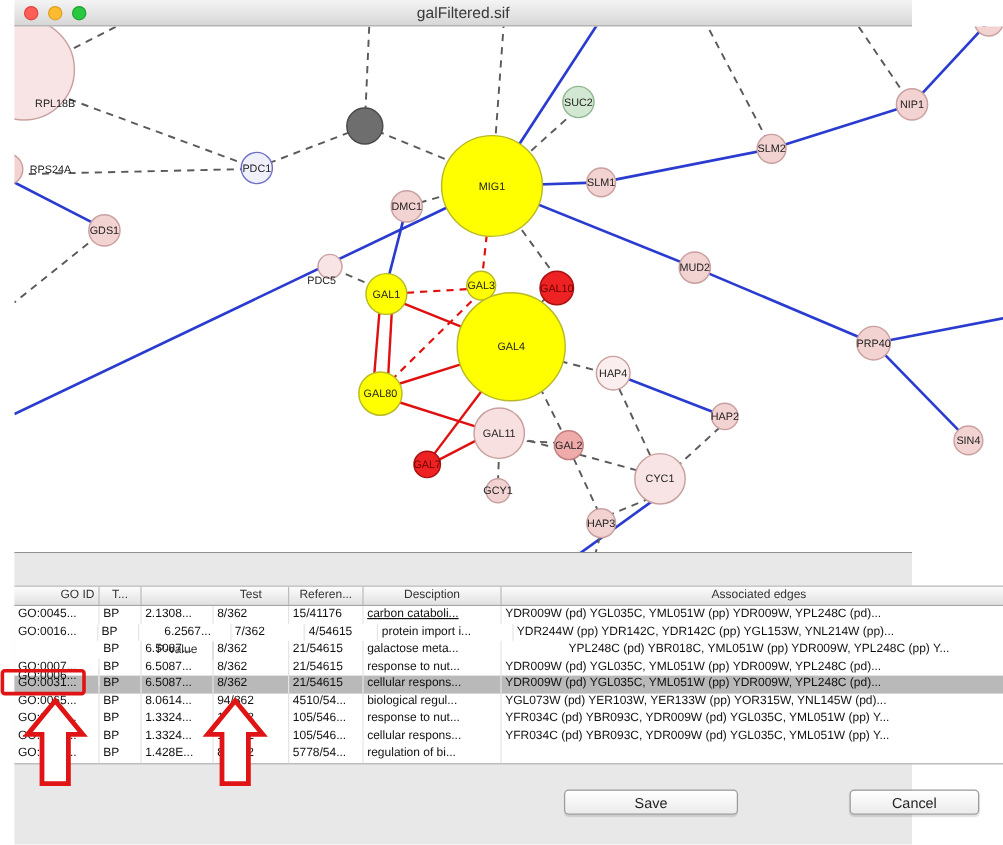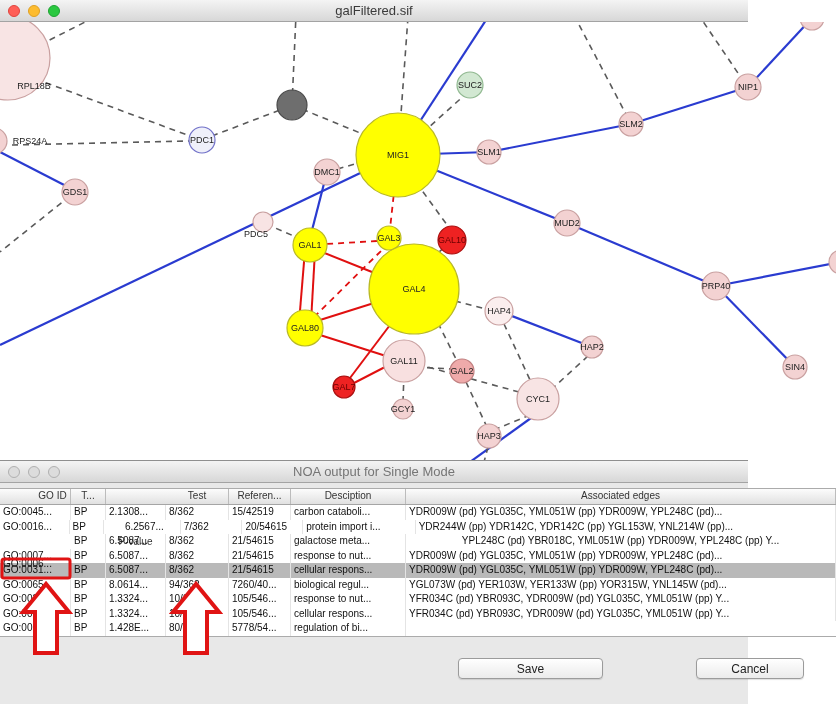--- a/index.html
+++ b/index.html
@@ -1,18 +1,18 @@
 <!DOCTYPE html>
 <html><head>
 <meta charset="utf-8">
 <style>
   html,body{margin:0;padding:0;background:#ffffff;}
   .stage{position:relative;width:836px;height:704px;overflow:hidden;background:#fff;
          font-family:"Liberation Sans",sans-serif;}
-  .win{position:absolute;left:0;width:748px;}
+  .win{position:absolute;left:12px;width:748px;}
   .win.top{top:0;height:461px;background:#fff;border-bottom:1px solid #8f8f8f;box-sizing:border-box;}
   .win.bottom{top:461px;height:243px;background:#e8e8e8;}
   .titlebar{position:relative;height:22px;background:linear-gradient(#f4f4f4,#d7d7d7);
             border-bottom:1px solid #a3a3a3;display:flex;align-items:center;box-sizing:border-box;}
   .titlebar .title{position:absolute;left:0;right:0;text-align:center;font-size:13px;color:#3a3a3a;}
   .titlebar.inactive .title{color:#757575;}
   .tl{width:12px;height:12px;border-radius:50%;margin-left:8px;box-sizing:border-box;flex:0 0 auto;}
   .tl.red{background:#ff5f57;border:1px solid #e0443e;}
   .tl.yellow{background:#fdbc2f;border:1px solid #dfa023;}
   .tl.green{background:#2ac840;border:1px solid #1da332;}
@@ -152,52 +152,46 @@
         <text x="538" y="380" text-anchor="middle" fill="#222222" class="nodelabel">CYC1</text>
         <circle cx="403" cy="387" r="10" fill="#f3d2d2" stroke="#c9a0a0" stroke-width="1.2"></circle>
         <text x="403" y="390" text-anchor="middle" fill="#222222" class="nodelabel">GCY1</text>
         <circle cx="292" cy="83" r="15" fill="#6e6e6e" stroke="#4a4a4a" stroke-width="1.2"></circle>
         <circle cx="812" cy="-4" r="12" fill="#f3d2d2" stroke="#c9a0a0" stroke-width="1.2"></circle>
         <circle cx="841" cy="240" r="12" fill="#f3d2d2" stroke="#c9a0a0" stroke-width="1.2"></circle>
       </svg>
   </section>
 
   <section class="win bottom">
-    <div class="titlebar inactive">
-      <span class="tl gray"></span>
-      <span class="tl gray"></span>
-      <span class="tl gray"></span>
-      <span class="title">NOA output for Single Mode</span>
-    </div>
     <div class="table">
       <div class="thead">
           <div class="hcell" style="width: 71px; padding-left: 35px;">GO ID</div>
           <div class="hcell" style="width: 35px;">T...</div>
           <div class="hcell" style="width: 60px; margin-top: 46px;">P-value</div>
           <div class="hcell" style="width: 63px;">Test</div>
           <div class="hcell" style="width: 62px;">Referen...</div>
           <div class="hcell" style="width: 115px;">Desciption</div>
           <div class="hcell" style="width: 430px;">Associated edges</div>
         </div>
       <div class="tbody">
           <div class="trow">
             <div class="cell" style="width: 71px;">GO:0045...</div>
             <div class="cell" style="width: 35px;">BP</div>
             <div class="cell" style="width: 60px;">2.1308...</div>
             <div class="cell" style="width: 63px;">8/362</div>
-            <div class="cell" style="width: 62px;">15/42519</div>
-            <div class="cell" style="width: 115px;">carbon cataboli...</div>
+            <div class="cell" style="width: 62px;">15/41176</div>
+            <div class="cell" style="width: 115px; text-decoration: underline;">carbon cataboli...</div>
             <div class="cell" style="width: 430px;">YDR009W (pd) YGL035C, YML051W (pp) YDR009W, YPL248C (pd)...</div>
           </div>
           <div class="trow">
             <div class="cell" style="width: 71px;">GO:0016...</div>
             <div class="cell" style="width: 35px;">BP</div>
             <div class="cell" style="width: 60px; margin-left: 18px;">6.2567...</div>
             <div class="cell" style="width: 63px;">7/362</div>
-            <div class="cell" style="width: 62px;">20/54615</div>
+            <div class="cell" style="width: 62px;">4/54615</div>
             <div class="cell" style="width: 115px;">protein import i...</div>
             <div class="cell" style="width: 430px;">YDR244W (pp) YDR142C, YDR142C (pp) YGL153W, YNL214W (pp)...</div>
           </div>
           <div class="trow">
             <div class="cell" style="width: 71px; margin-top: 23px;">GO:0006...</div>
             <div class="cell" style="width: 35px;">BP</div>
             <div class="cell" style="width: 60px;">6.5087...</div>
             <div class="cell" style="width: 63px;">8/362</div>
             <div class="cell" style="width: 62px;">21/54615</div>
             <div class="cell" style="width: 115px;">galactose meta...</div>
@@ -219,21 +213,21 @@
             <div class="cell" style="width: 63px;">8/362</div>
             <div class="cell" style="width: 62px;">21/54615</div>
             <div class="cell" style="width: 115px;">cellular respons...</div>
             <div class="cell" style="width: 430px;">YDR009W (pd) YGL035C, YML051W (pp) YDR009W, YPL248C (pd)...</div>
           </div>
           <div class="trow">
             <div class="cell" style="width: 71px;">GO:0065...</div>
             <div class="cell" style="width: 35px;">BP</div>
             <div class="cell" style="width: 60px;">8.0614...</div>
             <div class="cell" style="width: 63px;">94/362</div>
-            <div class="cell" style="width: 62px;">7260/40...</div>
+            <div class="cell" style="width: 62px;">4510/54...</div>
             <div class="cell" style="width: 115px;">biological regul...</div>
             <div class="cell" style="width: 430px;">YGL073W (pd) YER103W, YER133W (pp) YOR315W, YNL145W (pd)...</div>
           </div>
           <div class="trow">
             <div class="cell" style="width: 71px;">GO:0031...</div>
             <div class="cell" style="width: 35px;">BP</div>
             <div class="cell" style="width: 60px;">1.3324...</div>
             <div class="cell" style="width: 63px;">10/362</div>
             <div class="cell" style="width: 62px;">105/546...</div>
             <div class="cell" style="width: 115px;">response to nut...</div>

